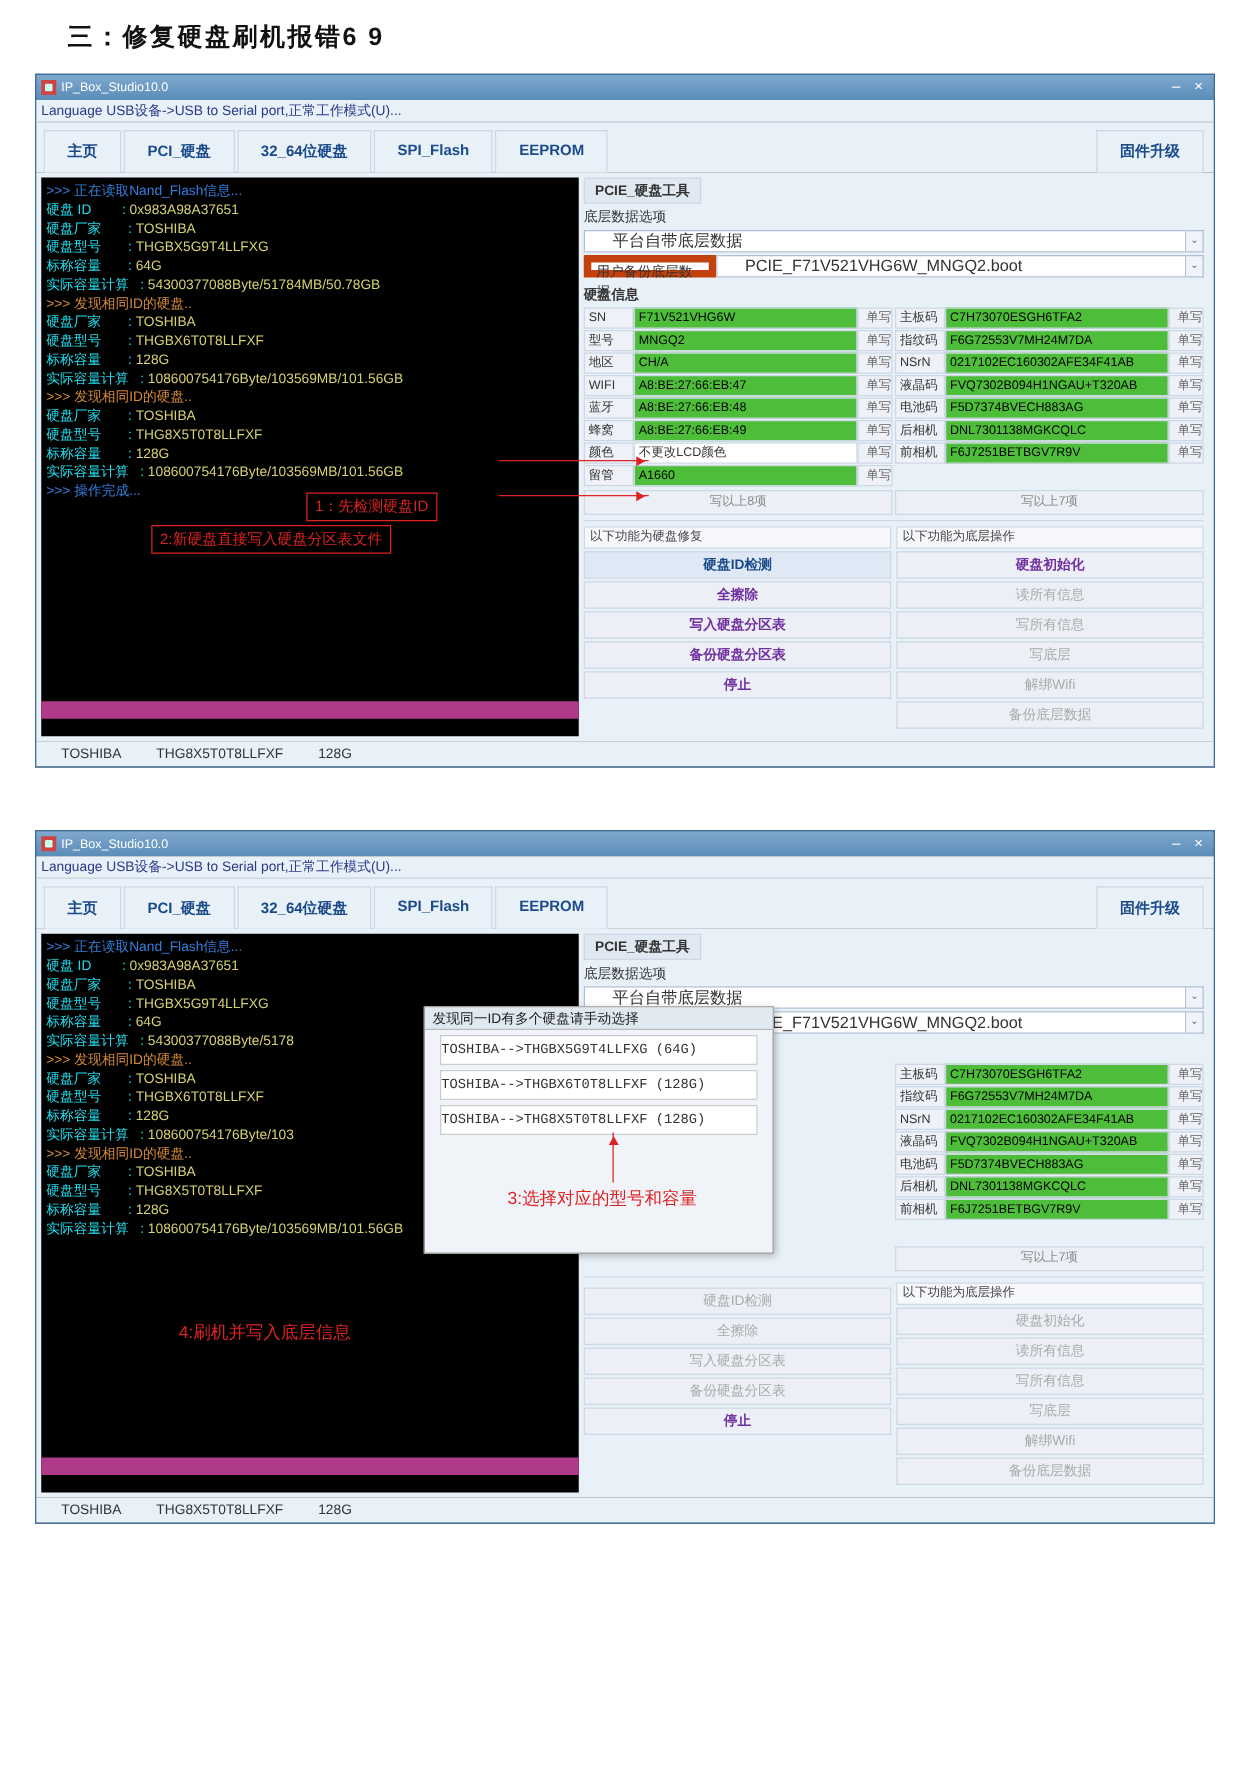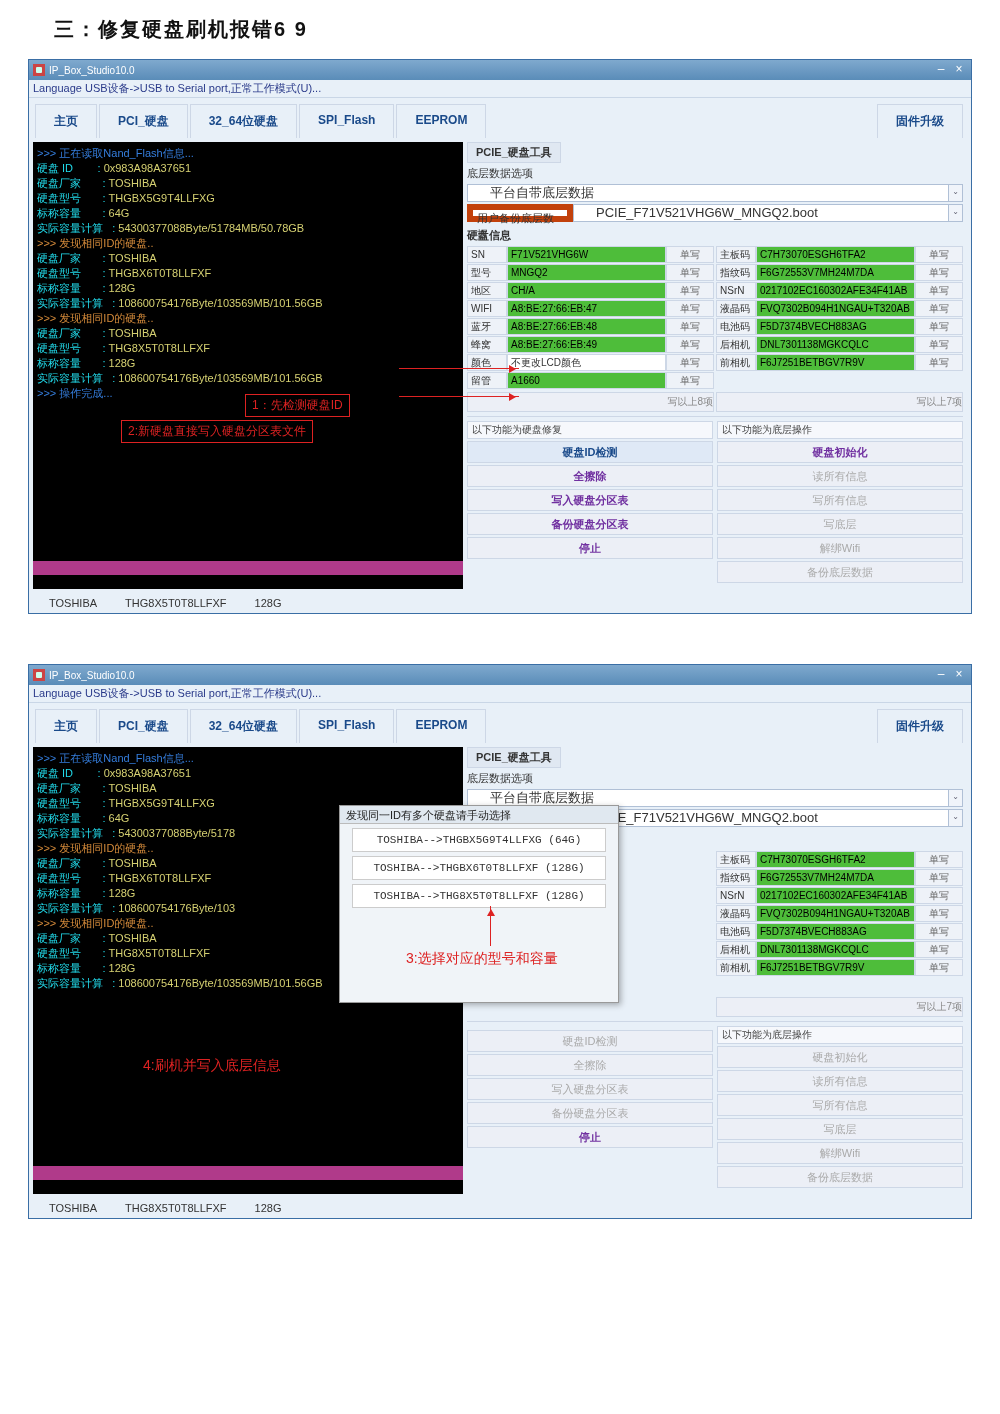--- a/index.html
+++ b/index.html
@@ -33,40 +33,40 @@
   .combo .lblcell{width:106px;height:18px;border:6px solid #c2410c;background:#fff;padding:0 4px;line-height:16px;font-size:11px;color:#333}
   .combo .valcell{flex:1;height:18px;border:1px solid #b0c0d6;background:#fff;padding:0 22px;line-height:16px;font-size:13px}
   .dd{width:14px;border:1px solid #b0c0d6;border-left:none;background:#f0f4fa;text-align:center;line-height:14px;font-size:8px;color:#667;cursor:pointer}
   .infogrid{display:flex;gap:2px}
   .infocol{flex:1}
   .irow{display:flex;margin-bottom:1px}
   .ilbl{width:40px;height:17px;background:#eef2f8;border:1px solid #cdd7e6;font-size:10px;line-height:15px;padding:0 3px;color:#333}
   .ival{flex:1;height:17px;border:1px solid #cdd7e6;font-size:10px;line-height:15px;padding:0 3px;overflow:hidden;white-space:nowrap}
   .green{background:#4ebd3a;color:#000}
   .white{background:#fff}
-  .ibtn{width:48px;height:17px;background:#eef2f8;border:1px solid #cdd7e6;font-size:10px;line-height:15px;text-align:center;color:#666;cursor:pointer}
+  .ibtn{width:28px;height:17px;background:#eef2f8;border:1px solid #cdd7e6;font-size:10px;line-height:15px;text-align:right;color:#666;cursor:pointer}
   .btnrow{display:flex;gap:2px;margin-top:2px}
-  .widebtn{flex:1;height:20px;background:#eceff6;border:1px solid #cdd7e6;font-size:10px;line-height:18px;text-align:right;color:#888}
+  .widebtn{flex:1;height:20px;background:#eceff6;border:1px solid #cdd7e6;font-size:10px;line-height:18px;text-align:center;color:#888}
   .btngrid{display:flex;gap:4px;margin-top:4px}
   .btncol{flex:1}
   .funcbtn{height:22px;background:#eceff6;border:1px solid #cdd7e6;font-size:11px;line-height:20px;text-align:center;margin-bottom:2px;cursor:pointer}
   .funcbtn.emph{color:#7030a0;font-weight:bold}
   .funcbtn.blueemph{color:#1a4a8a;font-weight:bold;background:#dfe9f6}
   .funcbtn.dim{color:#aaa}
   .secdiv{margin:4px 0;border:none;border-top:1px solid #cdd7e6}
   .legendbox{border:1px solid #cdd7e6;padding:0 4px;font-size:10px;line-height:16px;color:#444;margin-bottom:2px;background:#f6f8fc}
   .anno{position:absolute;border:1px solid #d22;color:#d22;font-size:12px;padding:2px 6px;background:transparent}
   .anno-line{position:absolute;height:0;border-top:1.5px solid #d22}
   .anno-line::after{content:"";position:absolute;right:-1px;top:-4px;border:4px solid transparent;border-left:7px solid #d22}
   .anno-text{position:absolute;color:#d22;font-size:13px}
   .anno-arrow-up{position:absolute;width:0;border-left:1.5px solid #d22;height:40px}
   .anno-arrow-up::before{content:"";position:absolute;left:-4px;top:-1px;border:4px solid transparent;border-bottom:7px solid #d22}
   .popup{position:absolute;background:#f0f4f8;border:1px solid #999;box-shadow:2px 2px 6px rgba(0,0,0,.3);width:280px}
   .popup-title{height:18px;background:#e0e8f0;font-size:11px;line-height:18px;padding:0 6px;color:#222;border-bottom:1px solid #bbb}
-  .popup-item{height:24px;background:#fff;border:1px solid #ccc;margin:4px 12px;font-size:11px;line-height:22px;text-align:center;font-family:"Consolas","Courier New",monospace;cursor:pointer}
+  .popup-item{height:24px;background:#fff;border:1px solid #ccc;margin:4px 12px;font-size:11px;line-height:22px;font-family:"Consolas","Courier New",monospace;cursor:pointer}
   .popup-pad{height:90px}
 </style>
 </head>
 <body>
 
 <div class="page">
  <div class="doc-title">三：修复硬盘刷机报错6 9</div>
 
  <div class="app-window" style="position:relative">
   <div class="titlebar">

